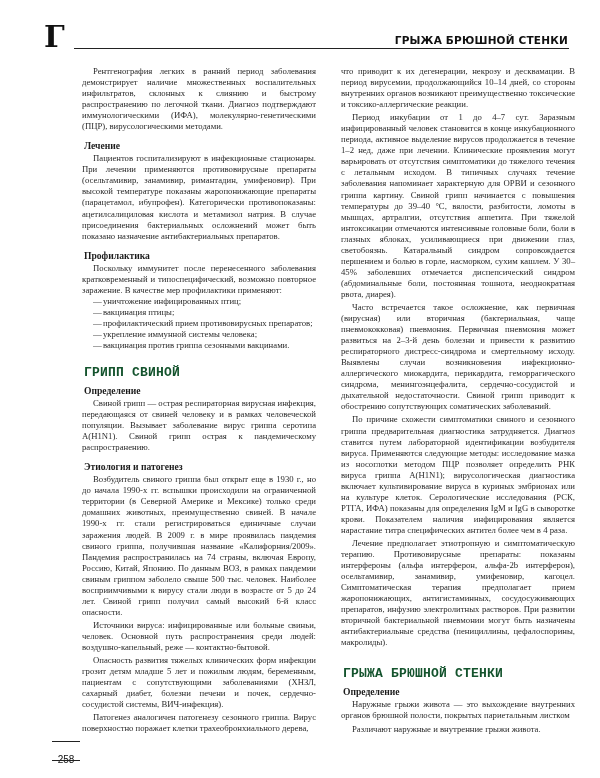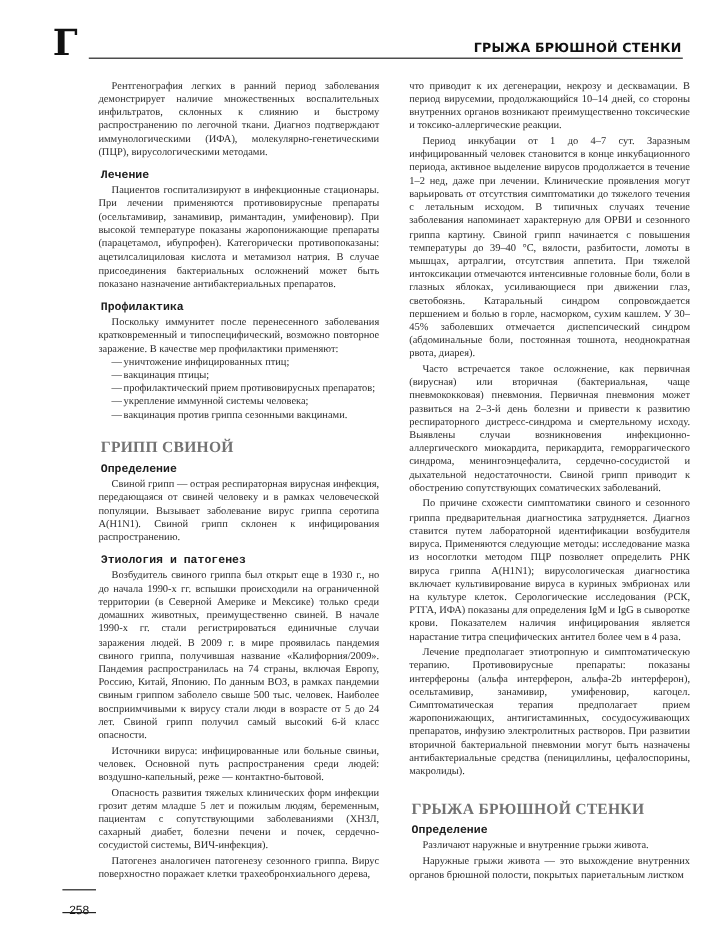--- a/index.html
+++ b/index.html
@@ -10,22 +10,22 @@
   .head-rule { position: absolute; left: 74px; right: 31px; top: 48px; height: 1px; background: #222; }
 
   .col { position: absolute; top: 66px; width: 234px; font-family: "Liberation Serif", serif; font-size: 8.7px; line-height: 11.05px; text-align: justify; color: #2a2a2a; margin-left: 30px; }
   .col-left { left: 52px; }
   .col-right { left: 311px; }
 
   .p { margin: 0; text-indent: 11px; hyphens: auto; }
   .p.noindent { text-indent: 0; }
   .p + .p { margin-top: 2px; }
 
-  .h2 { font-family: Liberation Mono, monospace; font-weight: bold; font-size: 9.6px; line-height: 12px; margin: 8px 0 1px 2px; color: #1c1c1c; }
-  .h1 { font-family: Liberation Serif, serif; font-weight: bold; font-size: 13px; line-height: 16px; margin: 14px 0 4px 2px; color: #737373; letter-spacing: 0.2px; }
+  .h2 { font-family: Liberation Serif, serif; font-weight: bold; font-size: 9.6px; line-height: 12px; margin: 8px 0 1px 2px; color: #1c1c1c; }
+  .h1 { font-family: Liberation Mono, monospace; font-weight: bold; font-size: 13px; line-height: 16px; margin: 14px 0 4px 2px; color: #14532d; letter-spacing: 0.2px; }
 
   ul.dash { list-style: none; margin: 0; padding: 0 0 0 11px; }
   ul.dash li { position: relative; padding-left: 10px; }
   ul.dash li::before { content: "\2014"; position: absolute; left: 0; }
 
   .folio { position: absolute; left: 52px; top: 754px; width: 28px; text-align: center; font-family: "Liberation Sans", sans-serif; font-size: 10px; color: #111; }
   .folio-rule-top { position: absolute; left: 52px; top: 741px; width: 28px; height: 1px; background: #222; }
   .folio-rule-bot { position: absolute; left: 52px; top: 760px; width: 28px; height: 1px; background: #222; }
 </style>
 </head>
@@ -48,39 +48,39 @@
     <ul class="dash">
       <li>уничтожение инфицированных птиц;</li>
       <li>вакцинация птицы;</li>
       <li>профилактический прием противовирусных препаратов;</li>
       <li>укрепление иммунной системы человека;</li>
       <li>вакцинация против гриппа сезонными вакцинами.</li>
     </ul>
 
     <div class="h1">ГРИПП СВИНОЙ</div>
     <div class="h2" style="margin-top:2px">Определение</div>
-    <p class="p">Свиной грипп — острая респираторная вирусная инфекция, передающаяся от свиней человеку и в рамках человеческой популяции. Вызывает заболевание вирус гриппа серотипа A(H1N1). Свиной грипп склонен к инфицирования распространению.</p>
+    <p class="p">Свиной грипп — острая респираторная вирусная инфекция, передающаяся от свиней человеку и в рамках человеческой популяции. Вызывает заболевание вирус гриппа серотипа A(H1N1). Свиной грипп острая к пандемическому распространению.</p>
 
     <div class="h2">Этиология и патогенез</div>
     <p class="p">Возбудитель свиного гриппа был открыт еще в 1930 г., но до начала 1990-х гг. вспышки происходили на ограниченной территории (в Северной Америке и Мексике) только среди домашних животных, преимущественно свиней. В начале 1990-х гг. стали регистрироваться единичные случаи заражения людей. В 2009 г. в мире проявилась пандемия свиного гриппа, получившая название «Калифорния/2009». Пандемия распространилась на 74 страны, включая Европу, Россию, Китай, Японию. По данным ВОЗ, в рамках пандемии свиным гриппом заболело свыше 500 тыс. человек. Наиболее восприимчивыми к вирусу стали люди в возрасте от 5 до 24 лет. Свиной грипп получил самый высокий 6-й класс опасности.</p>
     <p class="p">Источники вируса: инфицированные или больные свиньи, человек. Основной путь распространения среди людей: воздушно-капельный, реже — контактно-бытовой.</p>
     <p class="p">Опасность развития тяжелых клинических форм инфекции грозит детям младше 5 лет и пожилым людям, беременным, пациентам с сопутствующими заболеваниями (ХНЗЛ, сахарный диабет, болезни печени и почек, сердечно-сосудистой системы, ВИЧ-инфекция).</p>
     <p class="p">Патогенез аналогичен патогенезу сезонного гриппа. Вирус поверхностно поражает клетки трахеобронхиального дерева,</p>
   </div>
 
   <div class="col col-right">
     <p class="p noindent">что приводит к их дегенерации, некрозу и десквамации. В период вирусемии, продолжающийся 10–14 дней, со стороны внутренних органов возникают преимущественно токсические и токсико-аллергические реакции.</p>
     <p class="p">Период инкубации от 1 до 4–7 сут. Заразным инфицированный человек становится в конце инкубационного периода, активное выделение вирусов продолжается в течение 1–2 нед, даже при лечении. Клинические проявления могут варьировать от отсутствия симптоматики до тяжелого течения с летальным исходом. В типичных случаях течение заболевания напоминает характерную для ОРВИ и сезонного гриппа картину. Свиной грипп начинается с повышения температуры до 39–40 °С, вялости, разбитости, ломоты в мышцах, артралгии, отсутствия аппетита. При тяжелой интоксикации отмечаются интенсивные головные боли, боли в глазных яблоках, усиливающиеся при движении глаз, светобоязнь. Катаральный синдром сопровождается першением и болью в горле, насморком, сухим кашлем. У 30–45% заболевших отмечается диспепсический синдром (абдоминальные боли, постоянная тошнота, неоднократная рвота, диарея).</p>
     <p class="p">Часто встречается такое осложнение, как первичная (вирусная) или вторичная (бактериальная, чаще пневмококковая) пневмония. Первичная пневмония может развиться на 2–3-й день болезни и привести к развитию респираторного дистресс-синдрома и смертельному исходу. Выявлены случаи возникновения инфекционно-аллергического миокардита, перикардита, геморрагического синдрома, менингоэнцефалита, сердечно-сосудистой и дыхательной недостаточности. Свиной грипп приводит к обострению сопутствующих соматических заболеваний.</p>
 
     <p class="p">По причине схожести симптоматики свиного и сезонного гриппа предварительная диагностика затрудняется. Диагноз ставится путем лабораторной идентификации возбудителя вируса. Применяются следующие методы: исследование мазка из носоглотки методом ПЦР позволяет определить РНК вируса гриппа A(H1N1); вирусологическая диагностика включает культивирование вируса в куриных эмбрионах или на культуре клеток. Серологические исследования (РСК, РТГА, ИФА) показаны для определения IgM и IgG в сыворотке крови. Показателем наличия инфицирования является нарастание титра специфических антител более чем в 4 раза.</p>
     <p class="p">Лечение предполагает этиотропную и симптоматическую терапию. Противовирусные препараты: показаны интерфероны (альфа интерферон, альфа-2b интерферон), осельтамивир, занамивир, умифеновир, кагоцел. Симптоматическая терапия предполагает прием жаропонижающих, антигистаминных, сосудосуживающих препаратов, инфузию электролитных растворов. При развитии вторичной бактериальной пневмонии могут быть назначены антибактериальные средства (пенициллины, цефалоспорины, макролиды).</p>
 
     <div class="h1" style="margin-top:18px">ГРЫЖА БРЮШНОЙ СТЕНКИ</div>
     <div class="h2" style="margin-top:2px">Определение</div>
+    <p class="p">Наружные грыжи живота — это выхождение внутренних органов брюшной полости, покрытых париетальным листком</p>
     <p class="p">Различают наружные и внутренние грыжи живота.</p>
-    <p class="p">Наружные грыжи живота — это выхождение внутренних органов брюшной полости, покрытых париетальным листком</p>
   </div>
 
   <div class="folio-rule-top"></div>
   <div class="folio">258</div>
   <div class="folio-rule-bot"></div>
 </div>
 
 </body></html>

